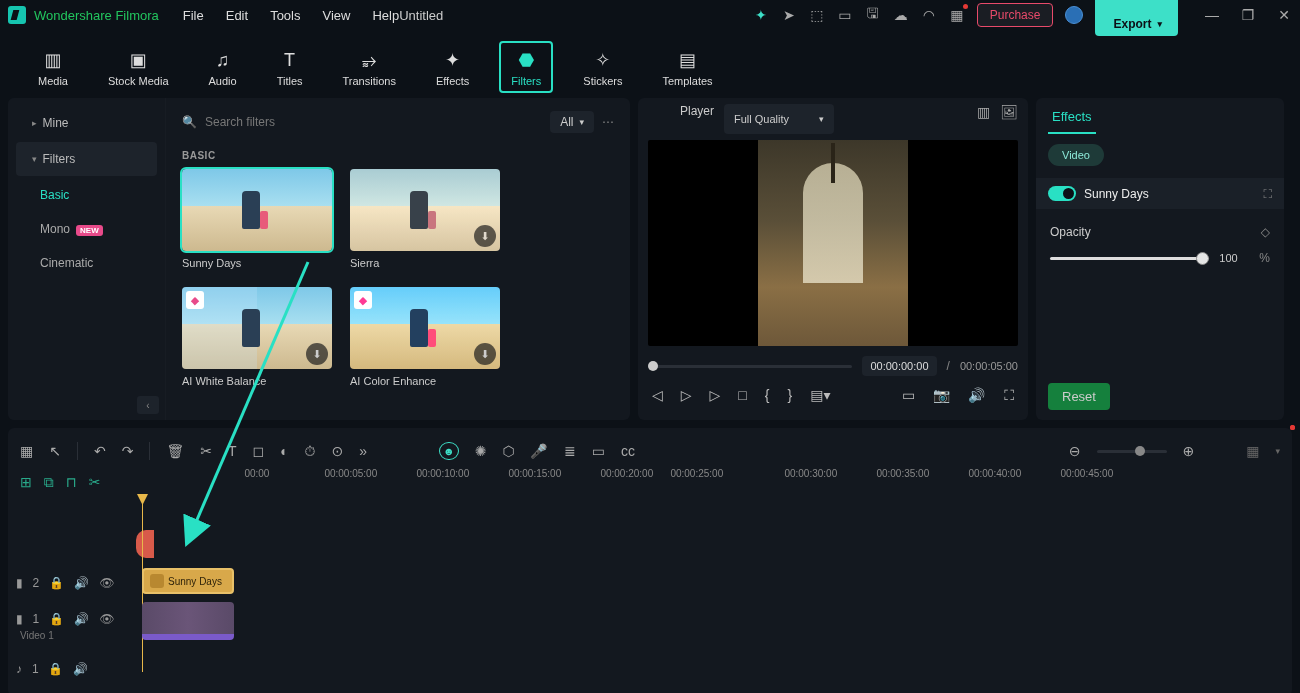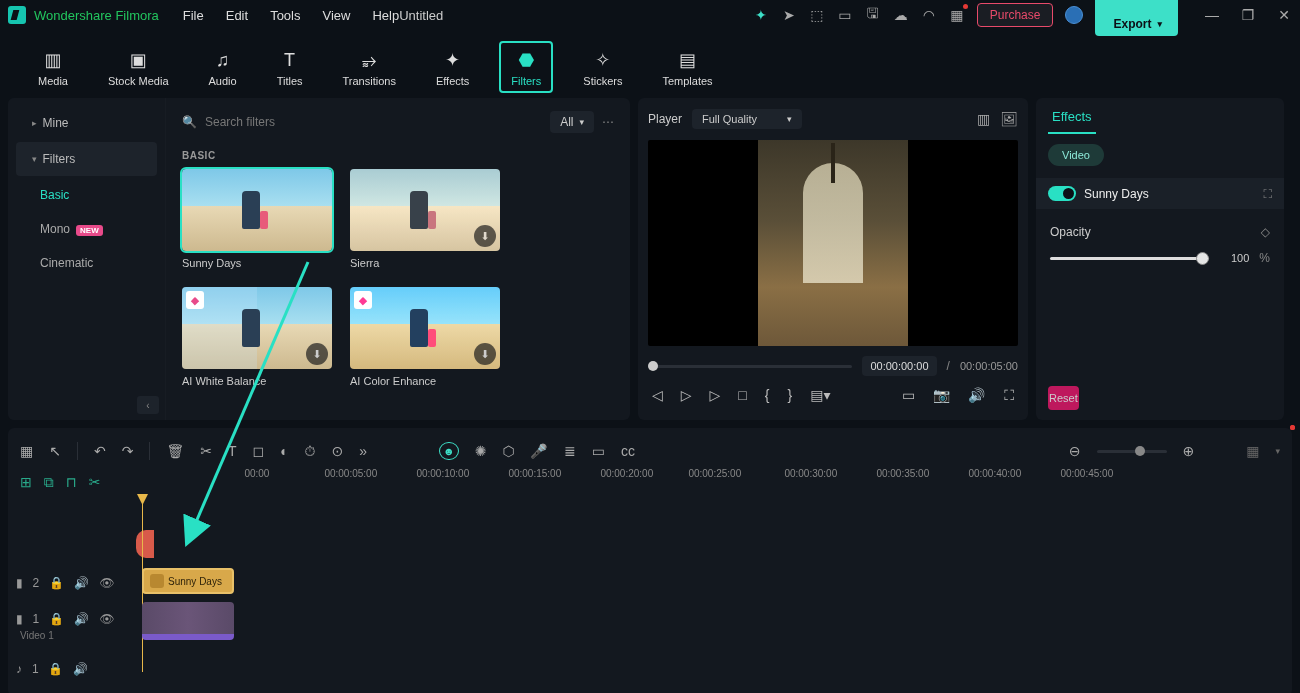--- a/index.html
+++ b/index.html
@@ -50,21 +50,21 @@
   .beach{background:linear-gradient(to bottom,#7ec8e8 0%,#a8dff0 45%,#e8d9b5 45%,#cdb98f 100%);position:relative;}
   .beach::after{content:"";position:absolute;left:60px;top:22px;width:18px;height:38px;background:#2a3f55;border-radius:4px 4px 2px 2px;}
   .beach::before{content:"";position:absolute;left:78px;top:42px;width:8px;height:18px;background:#e85a7a;border-radius:2px;}
   .beach.sierra{filter:sepia(0.3) saturate(0.8);}
   .beach.wb::before{content:"";position:absolute;left:0;top:0;width:50%;height:100%;background:rgba(200,230,255,0.25);border-radius:0;}
   .heart-badge{position:absolute;top:4px;left:4px;width:18px;height:18px;background:#fff;border-radius:3px;display:flex;align-items:center;justify-content:center;color:#e84a8a;font-size:11px;}
   .dl-badge{position:absolute;bottom:4px;right:4px;width:22px;height:22px;background:rgba(30,30,30,0.7);border-radius:50%;display:flex;align-items:center;justify-content:center;color:#ccc;font-size:11px;}
   .collapse-b{position:absolute;bottom:6px;right:6px;width:22px;height:18px;background:#1d232b;border-radius:3px;display:flex;align-items:center;justify-content:center;color:#888;font-size:10px;cursor:pointer;}
   
   .player { width:390px; background:#13181f; border-radius:6px; padding:6px 10px 10px; display:flex; flex-direction:column;}
-  .player-top{display:flex;align-items:center;gap:10px;height:30px;}
+  .player-top{display:flex;gap:10px;height:30px;margin-left:32px;}
   .qsel{background:#1d232b;padding:4px 10px;border-radius:4px;font-size:11px;color:#ccc;display:flex;align-items:center;gap:30px;cursor:pointer;}
   .player-icons{margin-left:auto;display:flex;gap:10px;color:#aaa;font-size:14px;}
   .viewport{flex:1;background:#000;border-radius:2px;margin:6px 0;display:flex;align-items:center;justify-content:center;overflow:hidden;}
   .hallway{width:150px;height:220px;background:linear-gradient(to bottom,#3a3528 0%,#5a4f38 40%,#8a6f45 70%,#6a5538 100%);position:relative;}
   .hallway::before{content:"";position:absolute;top:30px;left:50%;transform:translateX(-50%);width:60px;height:120px;background:linear-gradient(#e8e0c0,#f5f0d8);border-radius:30px 30px 0 0;opacity:0.7;}
   .hallway::after{content:"";position:absolute;top:10px;left:50%;transform:translateX(-50%);width:4px;height:40px;background:#2a2418;}
   .scrub{display:flex;align-items:center;gap:10px;height:28px;}
   .scrub-track{flex:1;height:3px;background:#2a2f37;border-radius:2px;position:relative;}
   .scrub-knob{position:absolute;left:0;top:-4px;width:10px;height:10px;background:#ccc;border-radius:50%;}
   .timebox{background:#1d232b;padding:4px 8px;border-radius:4px;font-size:11px;color:#ddd;}
@@ -77,22 +77,22 @@
   .props-tab span{color:#29e0c4;font-size:13px;border-bottom:2px solid #29e0c4;padding:8px 4px;}
   .video-chip{background:#1e3a38;color:#8de8d8;padding:5px 14px;border-radius:14px;font-size:11px;margin:8px 12px;width:fit-content;cursor:pointer;}
   .filter-row{display:flex;align-items:center;gap:8px;background:#1a2028;padding:8px 12px;margin:4px 0;}
   .toggle{width:28px;height:15px;background:#29e0c4;border-radius:8px;position:relative;cursor:pointer;}
   .toggle::after{content:"";position:absolute;right:2px;top:2px;width:11px;height:11px;background:#0c1117;border-radius:50%;}
   .opacity-row{padding:12px 14px;}
   .opacity-head{display:flex;justify-content:space-between;align-items:center;font-size:12px;color:#ccc;margin-bottom:12px;}
   .slider-row{display:flex;align-items:center;gap:10px;}
   .slider-track{flex:1;height:3px;background:#ddd;border-radius:2px;position:relative;}
   .slider-knob{position:absolute;right:0;top:-5px;width:13px;height:13px;background:#e5e5e5;border-radius:50%;border:1px solid #888;}
-  .slider-val{font-size:11px;color:#ccc;width:30px;text-align:right;}
-  .reset-btn{margin:auto 12px 10px;background:#be185d;border:none;color:#ccc;padding:6px 1px;border-radius:4px;font-size:11px;cursor:pointer;width:fit-content;align-self:flex-start;}
+  .slider-val{font-size:11px;color:#ccc;width:30px;}
+  .reset-btn{margin:auto 12px 10px;background:#15803d;border:none;color:#ccc;padding:6px 14px;border-radius:4px;font-size:13px;cursor:pointer;width:fit-content;align-self:flex-start;}
   
   .timeline{margin:8px;background:#13181f;border-radius:6px;height:268px;position:relative;padding-top:6px;}
   .tl-tools{height:34px;display:flex;align-items:center;gap:16px;padding:0 12px;color:#aaa;font-size:14px;}
   .tl-tools>*{cursor:pointer;}
   .tl-divider{width:1px;height:18px;background:#2a2f37;}
   .zoom-slider{width:70px;height:3px;background:#2a2f37;border-radius:2px;position:relative;}
   .zoom-slider::after{content:"";position:absolute;left:38px;top:-4px;width:10px;height:10px;background:#888;border-radius:50%;}
   .tl-left-tools{display:flex;gap:12px;padding:6px 12px;color:#29a98a;font-size:14px;}
   .ruler{height:30px;position:relative;margin-left:132px;color:#888;font-size:10px;}
   .ruler .tick{position:absolute;top:0;}
@@ -348,21 +348,21 @@
       <span>⧉</span>
       <span>⊓</span>
       <span>✂</span>
     </div>
     <div class="ruler" style="flex:1;">
       <span class="tick" style="left:0">00:00</span>
       <span class="tick" style="left:80px">00:00:05:00</span>
       <span class="tick" style="left:172px">00:00:10:00</span>
       <span class="tick" style="left:264px">00:00:15:00</span>
       <span class="tick" style="left:356px">00:00:20:00</span>
-      <span class="tick" style="left:444px">00:00:25:00</span>
+      <span class="tick" style="left:426px">00:00:25:00</span>
       <span class="tick" style="left:540px">00:00:30:00</span>
       <span class="tick" style="left:632px">00:00:35:00</span>
       <span class="tick" style="left:724px">00:00:40:00</span>
       <span class="tick" style="left:816px">00:00:45:00</span>
     </div>
   </div>
   <div class="tracks">
     <div class="red-blob"></div>
     <div class="playhead"></div>
     <div class="track-head" style="top:66px;">

